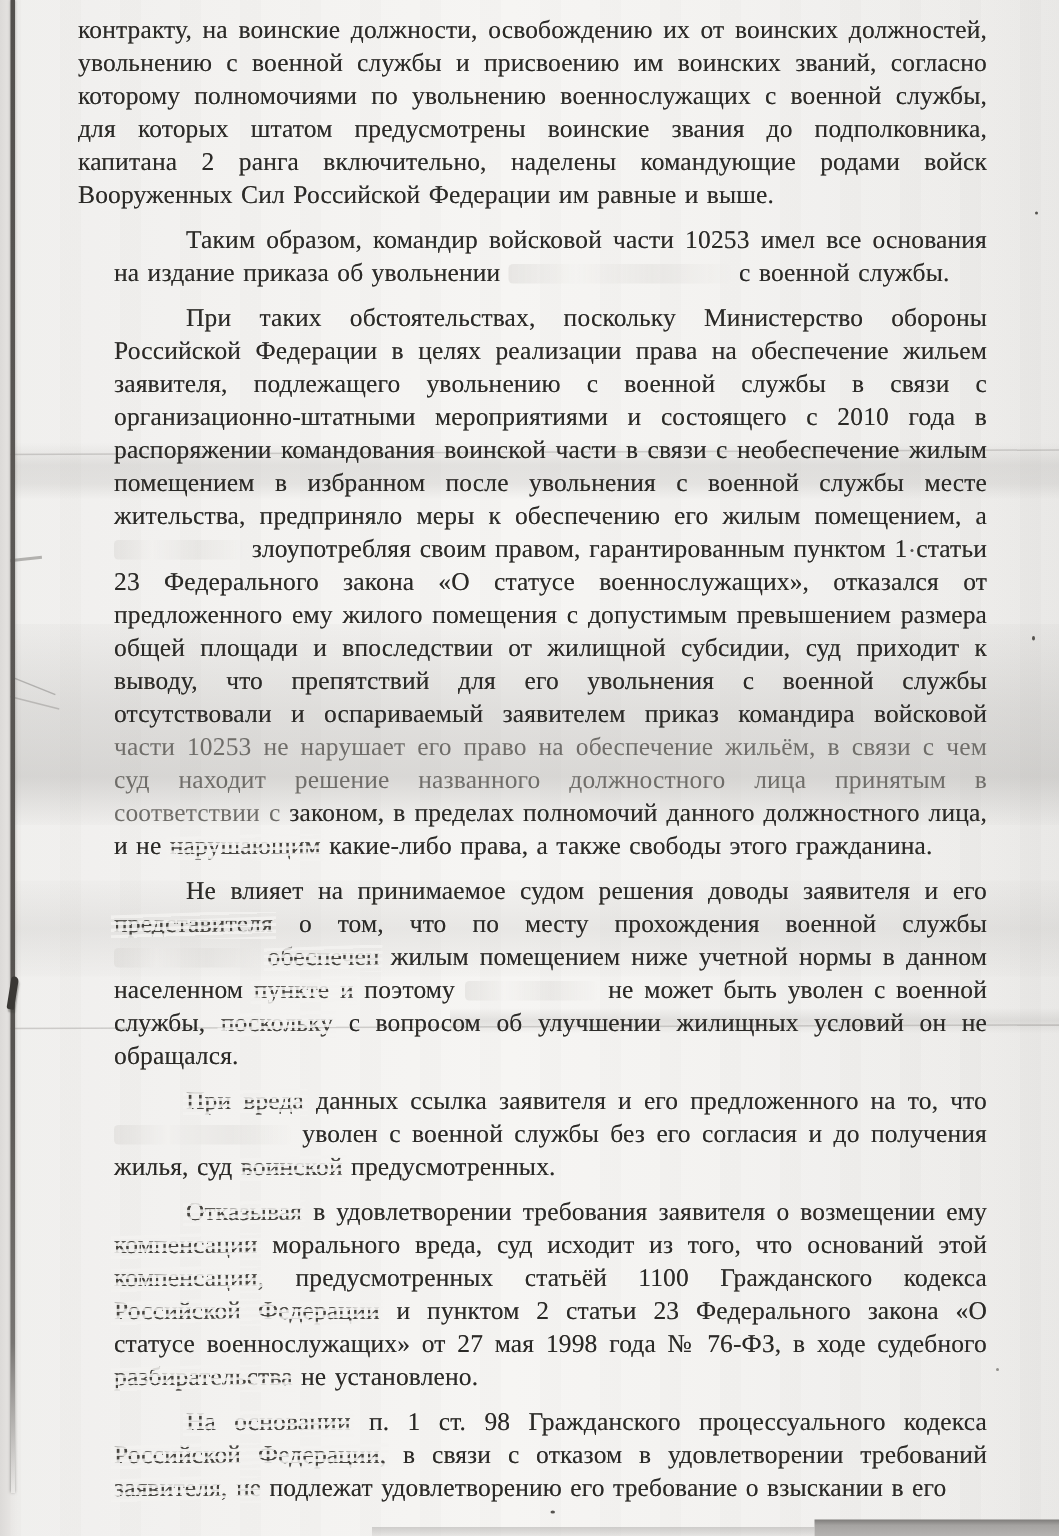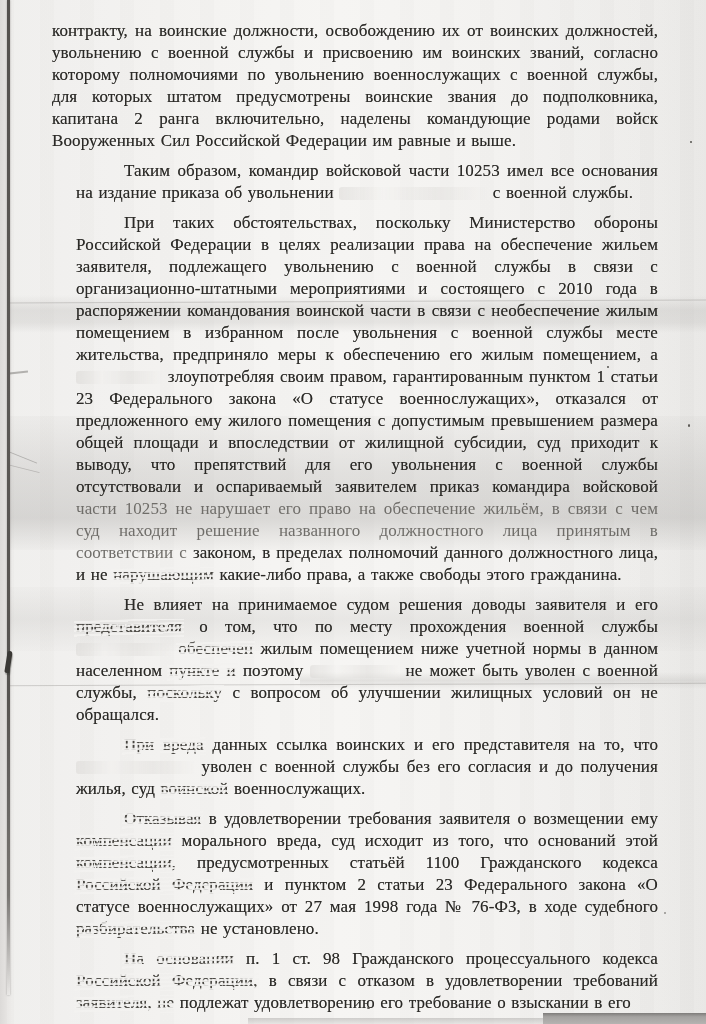--- a/index.html
+++ b/index.html
@@ -8,21 +8,21 @@
       linear-gradient(90deg,#e2e0de 0px,#eae8e6 6px,#f0efed 12px,#f4f3f1 30%,#f6f5f3 48%,#f3f2f0 70%,#edecea 92%,#e8e7e5 100%);
     font-family:"Liberation Serif", serif;}
   .paper-texture{position:absolute;inset:0;pointer-events:none;
     background:repeating-linear-gradient(90deg,rgba(120,118,115,.025) 0 14px,rgba(255,255,255,.03) 14px 40px);}
   
   .scan-edge-shadow{position:absolute;left:0;top:0;width:7px;height:1024px;background:linear-gradient(90deg,#dcdad8,#e6e4e2);}
   .scan-edge-line{position:absolute;left:7px;top:0;width:3px;height:995px;
     background:linear-gradient(180deg,#53504d 0%,#5b5855 35%,#565350 70%,#787572 90%,rgba(120,117,114,0) 100%);
     box-shadow:0 0 2px rgba(90,88,85,.55);}
   
-  .textblock{position:absolute;left:52px;top:20px;width:606px;
+  .textblock{position:absolute;left:52px;top:9px;width:606px;
     font-size:17px;line-height:22px;color:#2b2a27;text-align:justify;
     letter-spacing:.1px;word-spacing:1.2px;text-shadow:0 0 .4px rgba(43,42,39,.55);}
   .para{margin:0 0 8px 0;}
   .para.indent{text-indent:48px;margin-left:24px;}
   .seg-fade{color:#6f6d69;filter:blur(.5px);text-shadow:none;}
   .seg-smear{position:relative;color:#474540;}
   .seg-smear::after{content:"";position:absolute;left:-2px;right:-2px;top:2px;bottom:-1px;pointer-events:none;
     background:repeating-linear-gradient(178deg,rgba(243,242,240,0) 0 2px,rgba(243,242,240,.85) 2.6px 4.4px);}
   .seg-gap{display:inline-block;height:13px;vertical-align:-2px;border-radius:3px;filter:blur(.5px);
     background:linear-gradient(90deg,rgba(214,212,209,.45),rgba(240,238,235,.15) 30%,rgba(220,218,215,.4) 65%,rgba(242,240,237,.1));}
@@ -70,21 +70,21 @@
   <div class="crease crease-2"></div>
   <div class="crease crease-3"></div>
   <div class="crease crease-4"></div>
   <div class="crease crease-5"></div>
 
   <div class="textblock">
       <p class="para"><span class="seg-tx">контракту, на воинские должности, освобождению их от воинских должностей, увольнению с военной службы и присвоению им воинских званий, согласно которому полномочиями по увольнению военнослужащих с военной службы, для которых штатом предусмотрены воинские звания до подполковника, капитана 2 ранга включительно, наделены командующие родами войск Вооруженных Сил Российской Федерации им равные и выше.</span></p>
       <p class="para indent"><span class="seg-tx">Таким образом, командир войсковой части 10253 имел все основания на издание приказа об увольнении</span> <span class="seg-gap" style="width: 148px;"></span> <span class="seg-tx">с военной службы.</span></p>
       <p class="para indent"><span class="seg-tx">При таких обстоятельствах, поскольку Министерство обороны Российской Федерации в целях реализации права на обеспечение жильем заявителя, подлежащего увольнению с военной службы в связи с организационно-штатными мероприятиями и состоящего с 2010 года в распоряжении командования воинской части в связи с необеспечение жилым помещением в избранном после увольнения с военной службы месте жительства, предприняло меры к обеспечению его жилым помещением, а</span> <span class="seg-gap" style="width: 86px;"></span> <span class="seg-tx">злоупотребляя своим правом, гарантированным пунктом 1 статьи 23 Федерального закона «О статусе военнослужащих», отказался от предложенного ему жилого помещения с допустимым превышением размера общей площади и впоследствии от жилищной субсидии, суд приходит к выводу, что препятствий для его увольнения с военной службы отсутствовали и оспариваемый заявителем приказ командира войсковой</span> <span class="seg-fade">части 10253 не нарушает его право на обеспечение жильём, в связи с чем суд находит решение названного должностного лица принятым в соответствии с</span> <span class="seg-tx">законом, в пределах полномочий данного должностного лица, и не</span> <span class="seg-smear">нарушающим</span> <span class="seg-tx">какие-либо права, а также свободы этого гражданина.</span></p>
       <p class="para indent"><span class="seg-tx">Не влияет на принимаемое судом решения доводы заявителя и его</span> <span class="seg-smear">представителя</span> <span class="seg-tx">о том, что по месту прохождения военной службы</span> <span class="seg-gap" style="width: 95px;"></span> <span class="seg-smear">обеспечен</span> <span class="seg-tx">жилым помещением ниже учетной нормы в данном населенном</span> <span class="seg-smear">пункте и</span> <span class="seg-tx">поэтому</span> <span class="seg-gap" style="width: 88px;"></span> <span class="seg-tx">не может быть уволен с военной службы,</span> <span class="seg-smear">поскольку</span> <span class="seg-tx">с вопросом об улучшении жилищных условий он не обращался.</span></p>
-      <p class="para indent"><span class="seg-smear">При вреда</span> <span class="seg-tx">данных ссылка воинских и его представителя на то, что</span> <span class="seg-gap" style="width: 118px;"></span> <span class="seg-tx">уволен с военной службы без его согласия и до получения жилья, суд</span> <span class="seg-smear">воинской</span> <span class="seg-tx">военнослужащих.</span></p>
+      <p class="para indent"><span class="seg-smear">При вреда</span> <span class="seg-tx">данных ссылка заявителя и его предложенного на то, что</span> <span class="seg-gap" style="width: 118px;"></span> <span class="seg-tx">уволен с военной службы без его согласия и до получения жилья, суд</span> <span class="seg-smear">воинской</span> <span class="seg-tx">предусмотренных.</span></p>
       <p class="para indent"><span class="seg-smear">Отказывая</span> <span class="seg-tx">в удовлетворении требования заявителя о возмещении ему</span> <span class="seg-smear">компенсации</span> <span class="seg-tx">морального вреда, суд исходит из того, что оснований этой</span> <span class="seg-smear">компенсации,</span> <span class="seg-tx">предусмотренных статьёй 1100 Гражданского кодекса</span> <span class="seg-smear">Российской Федерации</span> <span class="seg-tx">и пунктом 2 статьи 23 Федерального закона «О статусе военнослужащих» от 27 мая 1998 года № 76-ФЗ, в ходе судебного</span> <span class="seg-smear">разбирательства</span> <span class="seg-tx">не установлено.</span></p>
       <p class="para indent"><span class="seg-smear">На основании</span> <span class="seg-tx">п. 1 ст. 98 Гражданского процессуального кодекса</span> <span class="seg-smear">Российской Федерации,</span> <span class="seg-tx">в связи с отказом в удовлетворении требований</span> <span class="seg-smear">заявителя, не</span> <span class="seg-tx">подлежат удовлетворению его требование о взыскании в его</span></p>
     </div>
 
   <div class="scan-edge-shadow"></div>
   <div class="scan-edge-line"></div>
   <div class="pen-mark"></div>
 
   <div class="bottom-strip"></div>
   <div class="bottom-strip-left"></div>

